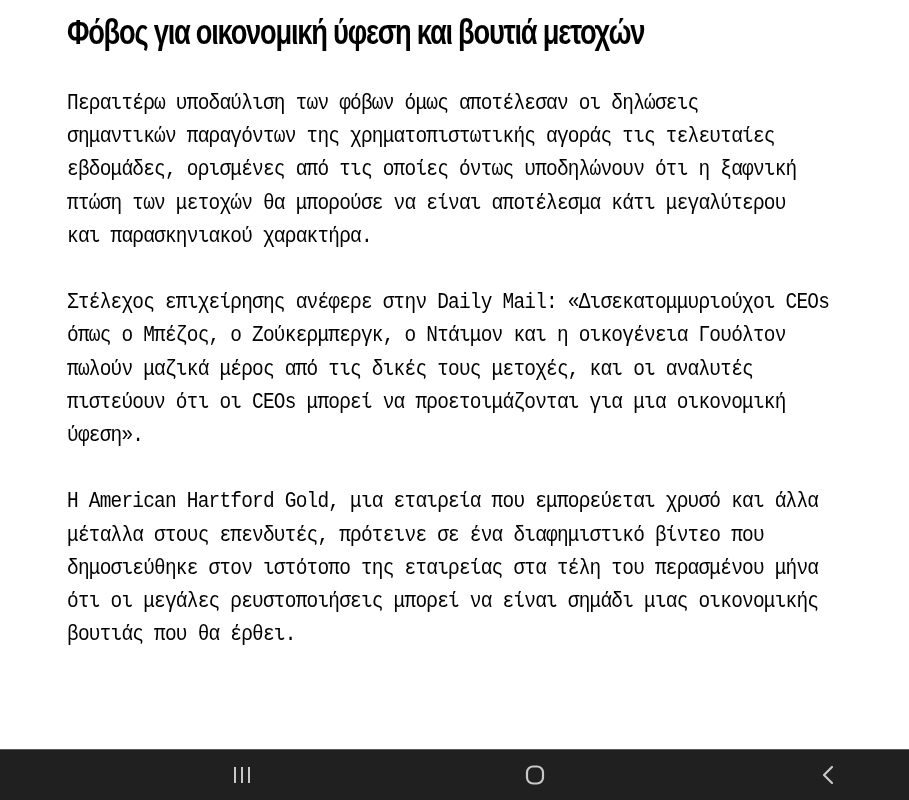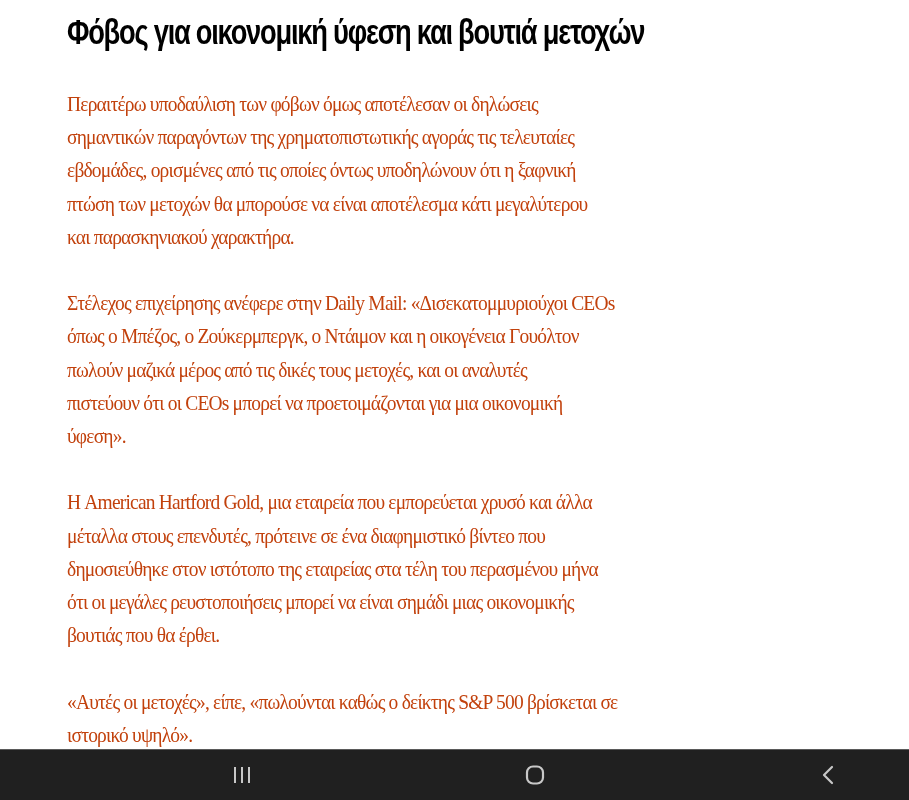--- a/index.html
+++ b/index.html
@@ -42,24 +42,24 @@
       letter-spacing: -1.6px;
       transform: scaleX(0.78);
       transform-origin: left center;
       white-space: nowrap;
     }
     .article {
       position: absolute;
       left: 67px;
       top: 87px;
       width: 820px;
-      font-family: Liberation Serif, serif;
+      font-family: Liberation Mono, monospace;
       font-size: 22px;
       line-height: 33.2px;
-      color: #c2410c;
+      color: #000000;
     }
     .article p {
       margin: 0 0 33.2px 0;
       white-space: nowrap;
       letter-spacing: -0.9px;
     }
     .article .line {
       display: block;
       transform: scaleX(0.885);
       transform-origin: left center;
@@ -112,24 +112,20 @@
       <span class="line">πιστεύουν ότι οι CEOs μπορεί να προετοιμάζονται για μια οικονομική</span>
       <span class="line">ύφεση».</span>
     </p>
     <p>
       <span class="line">Η American Hartford Gold, μια εταιρεία που εμπορεύεται χρυσό και άλλα</span>
       <span class="line">μέταλλα στους επενδυτές, πρότεινε σε ένα διαφημιστικό βίντεο που</span>
       <span class="line">δημοσιεύθηκε στον ιστότοπο της εταιρείας στα τέλη του περασμένου μήνα</span>
       <span class="line">ότι οι μεγάλες ρευστοποιήσεις μπορεί να είναι σημάδι μιας οικονομικής</span>
       <span class="line">βουτιάς που θα έρθει.</span>
     </p>
-    <p>
-      <span class="line">«Αυτές οι μετοχές», είπε, «πωλούνται καθώς ο δείκτης S&amp;P 500 βρίσκεται σε</span>
-      <span class="line">ιστορικό υψηλό».</span>
-    </p>
   </div>
 </div>
 
 <div class="navbar">
   <div class="nav-btn nav-recents">
     <svg width="20" height="18" viewBox="0 0 20 18">
       <rect x="2" y="1" width="2" height="16" fill="#c8c8c8"></rect>
       <rect x="9" y="1" width="2" height="16" fill="#c8c8c8"></rect>
       <rect x="16" y="1" width="2" height="16" fill="#c8c8c8"></rect>
     </svg>

